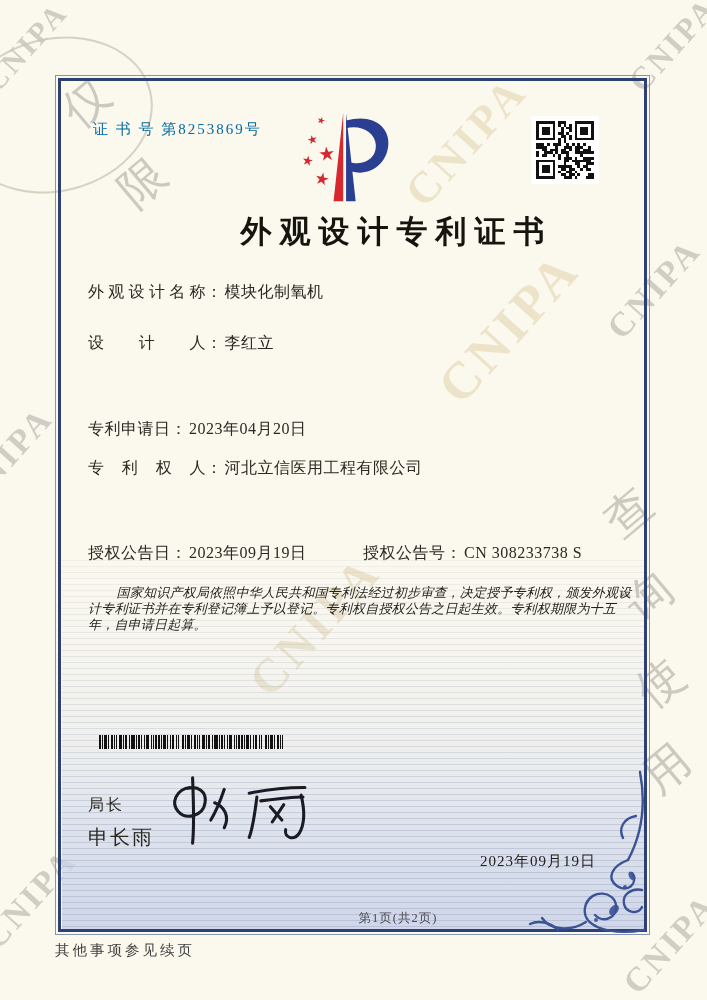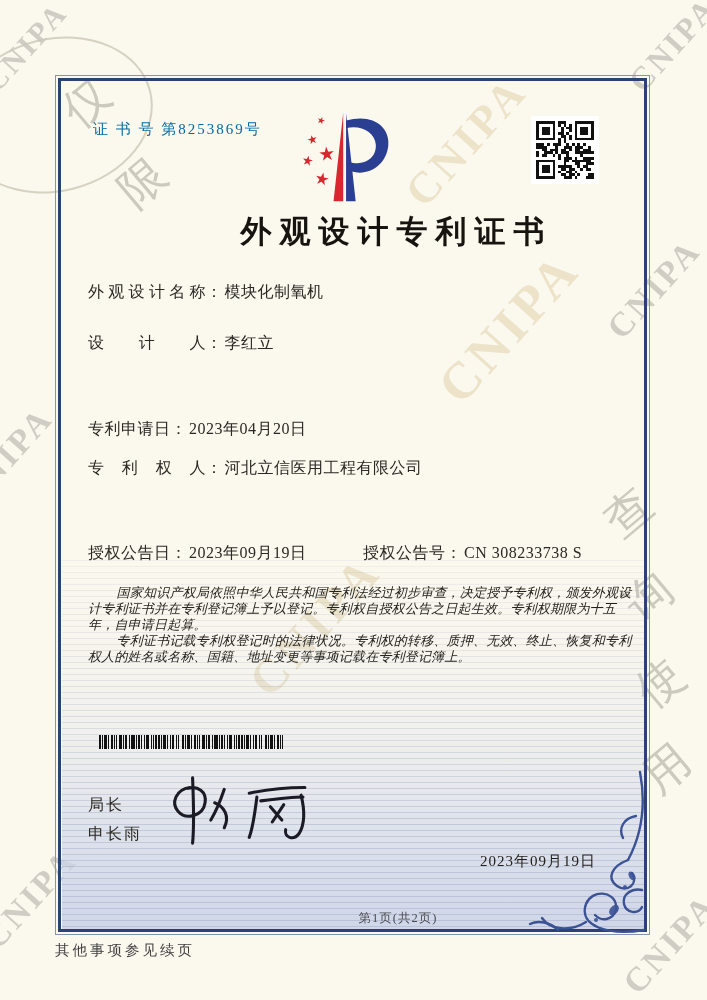--- a/index.html
+++ b/index.html
@@ -42,21 +42,21 @@
   .row{left:88px; width:540px; font-size:16px; letter-spacing:.5px; white-space:nowrap;}
   .flabel{display:inline-block; width:118px; text-align:justify; text-align-last:justify;}
   .flabel.compact{width:auto; text-align:left; text-align-last:auto;}
   .fvalue{padding-left:2px;}
   .grant2{position:absolute; left:275px; top:0;}
   .body-text{left:88px; top:585px; width:546px; font-size:13px; line-height:16px;
     font-style:italic; letter-spacing:.2px; color:#24221d;}
   .body-text p{margin:0; text-indent:2.2em;}
   .barcode{left:99px; top:735px; width:186px; height:14px;}
   .director-title{left:88px; top:795px; font-size:16px; letter-spacing:2px;}
-  .director-name{left:88px; top:824px; font-size:16px; letter-spacing:2px;}
+  .director-name{left:88px; top:824px; font-size:20px; letter-spacing:2px;}
   .signature{left:160px; top:774px; width:165px; height:72px;}
   .issue-date{left:480px; top:852px; font-size:15px; letter-spacing:1px; color:#23211c;}
   .page-num{left:55px; top:910px; width:686px; text-align:center; font-size:12.5px;
     letter-spacing:1px; color:#4a4a50;}
   .cont-note{left:55px; top:941px; width:595px; text-align:left; font-size:14.5px;
     letter-spacing:3px; color:#404040;}
   .flourish{position:absolute; left:528px; top:770px; width:120px; height:165px; z-index:4;}
 </style>
 </head>
 <body>
@@ -272,21 +272,20 @@
   </div>
   <div class="abs row" style="top:543px">
     <span class="flabel compact">授权公告日</span><span>：</span><span class="fvalue">2023年09月19日</span>
     <span class="grant2">
       <span class="flabel compact">授权公告号</span><span>：</span><span class="fvalue">CN 308233738 S</span>
     </span>
   </div>
 
   <div class="abs body-text">
     <p>国家知识产权局依照中华人民共和国专利法经过初步审查，决定授予专利权，颁发外观设计专利证书并在专利登记簿上予以登记。专利权自授权公告之日起生效。专利权期限为十五年，自申请日起算。</p>
-    <p>专利证书记载专利权登记时的法律状况。专利权的转移、质押、无效、终止、恢复和专利权人的姓名或名称、国籍、地址变更等事项记载在专利登记簿上。</p>
   </div>
 
   <div class="abs barcode">
     <svg viewBox="0 0 186 14" width="186" height="14" shape-rendering="crispEdges">
       <line x1="0" y1="7" x2="186" y2="7" stroke="#111" stroke-width="14" stroke-dasharray="2 1 1 1 3 1 1 2 2 1 1 1 1 2 3 1 1 1 2 2 1 1 4 1 1 1 2 1 1 2 1 1 3 2 1 1 1 1 2 1 2 1 1 1 3 1 1 2 1 1 2 2 1 1 1 3"></line>
     </svg>
   </div>
 
   <div class="abs director-title">局长</div>
   <div class="abs director-name">申长雨</div>

